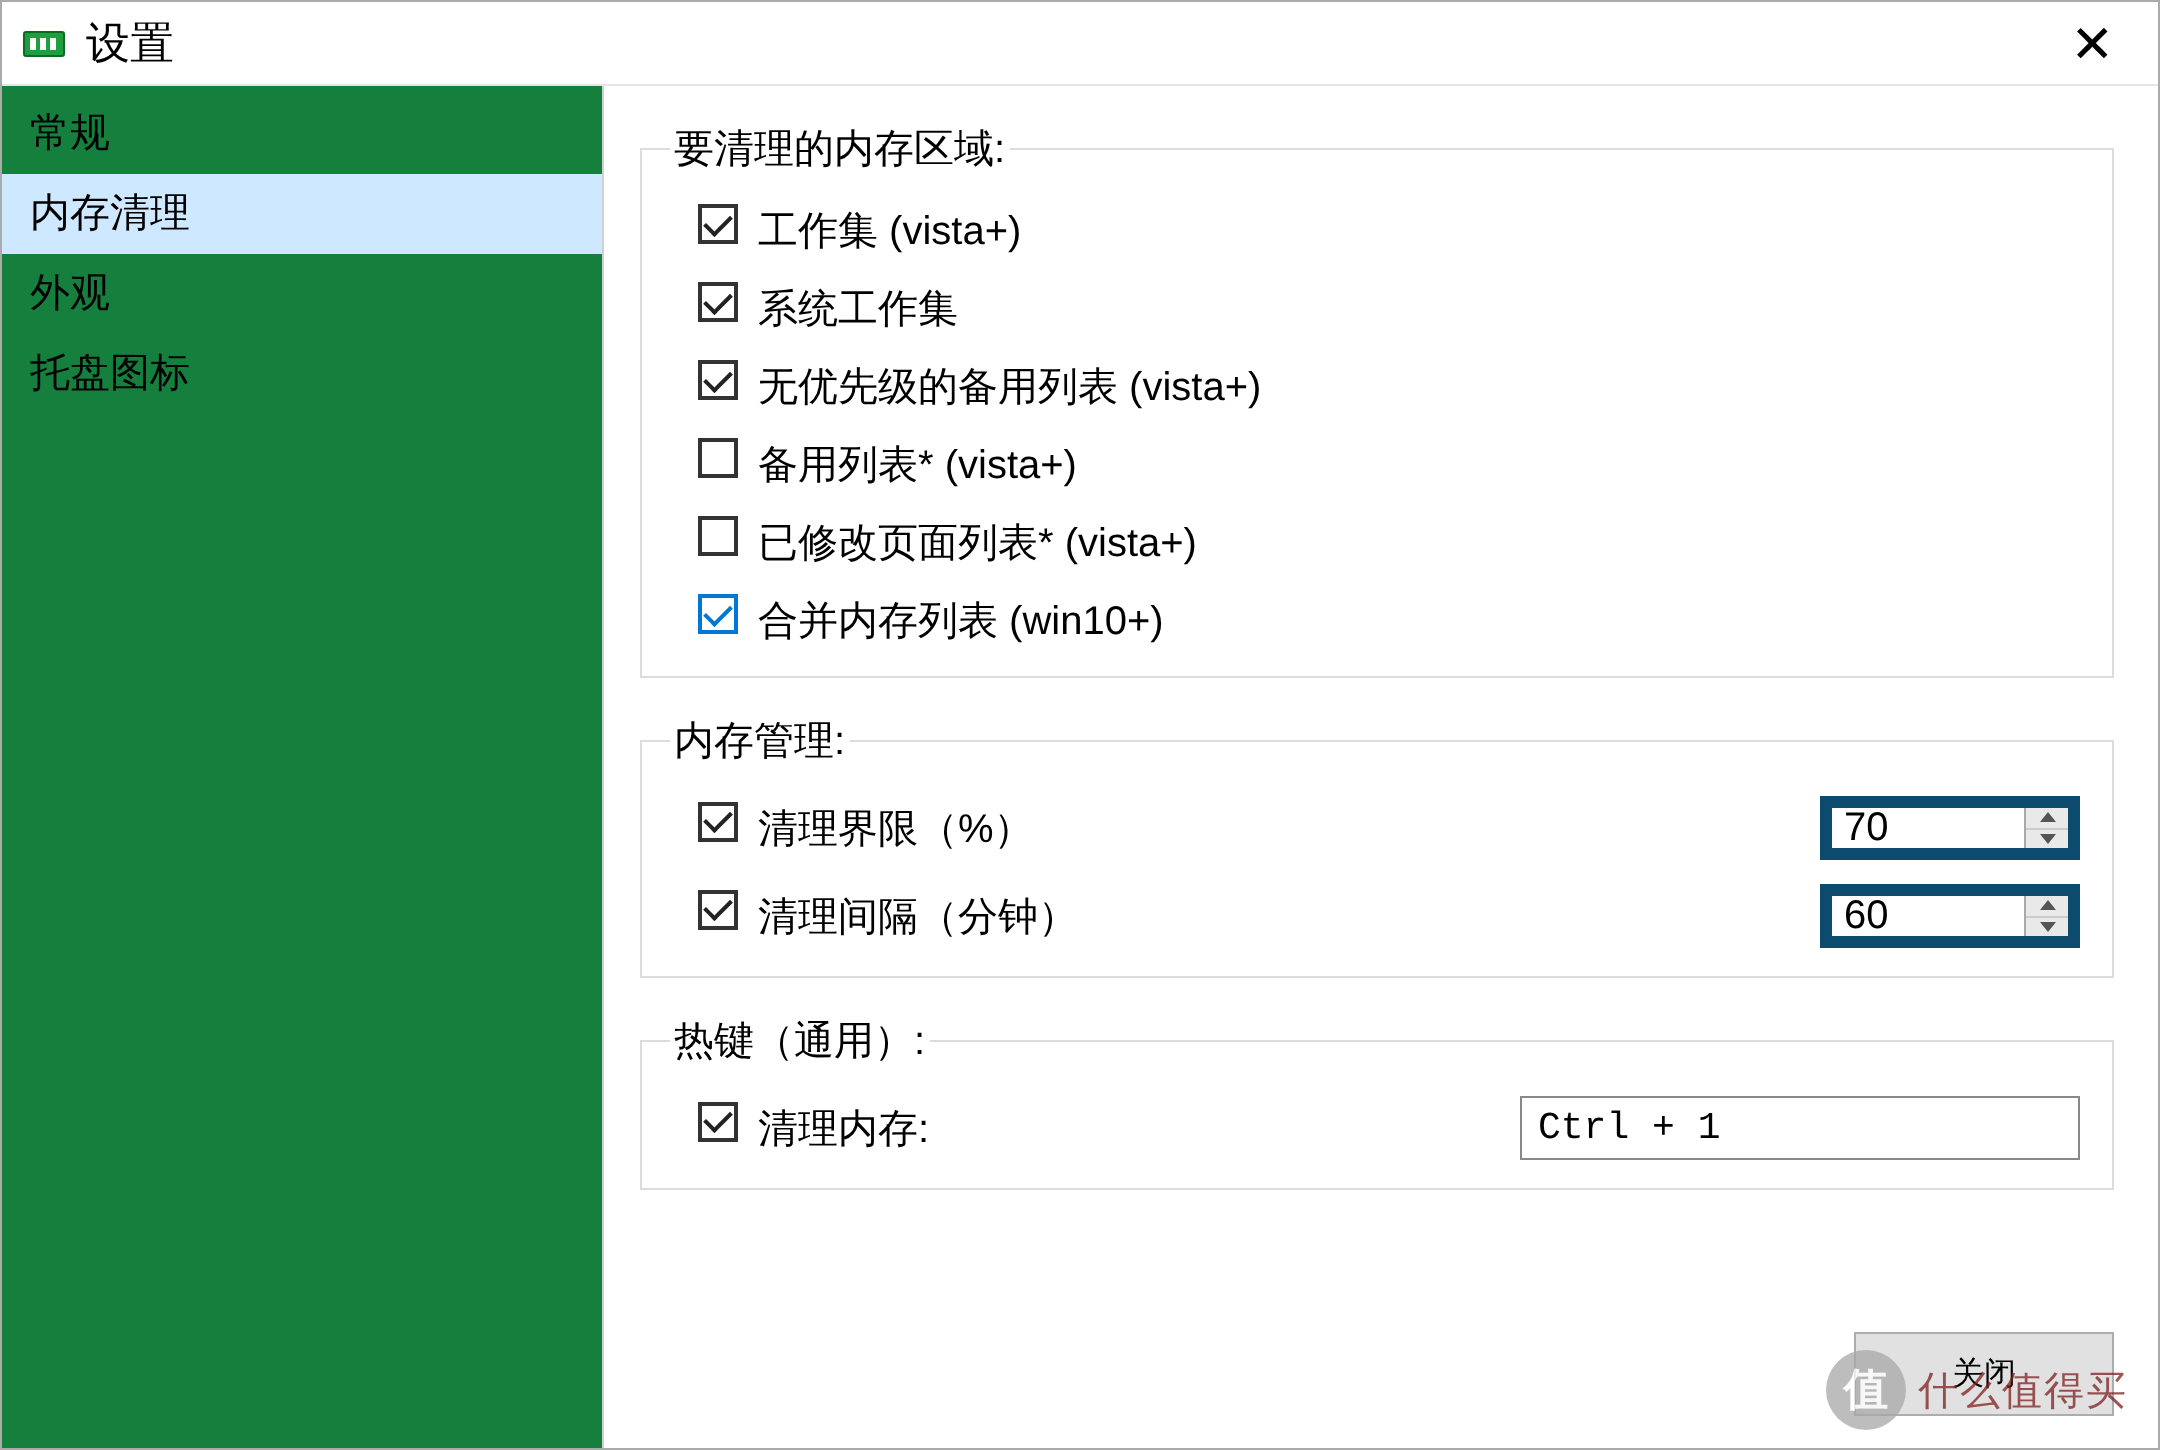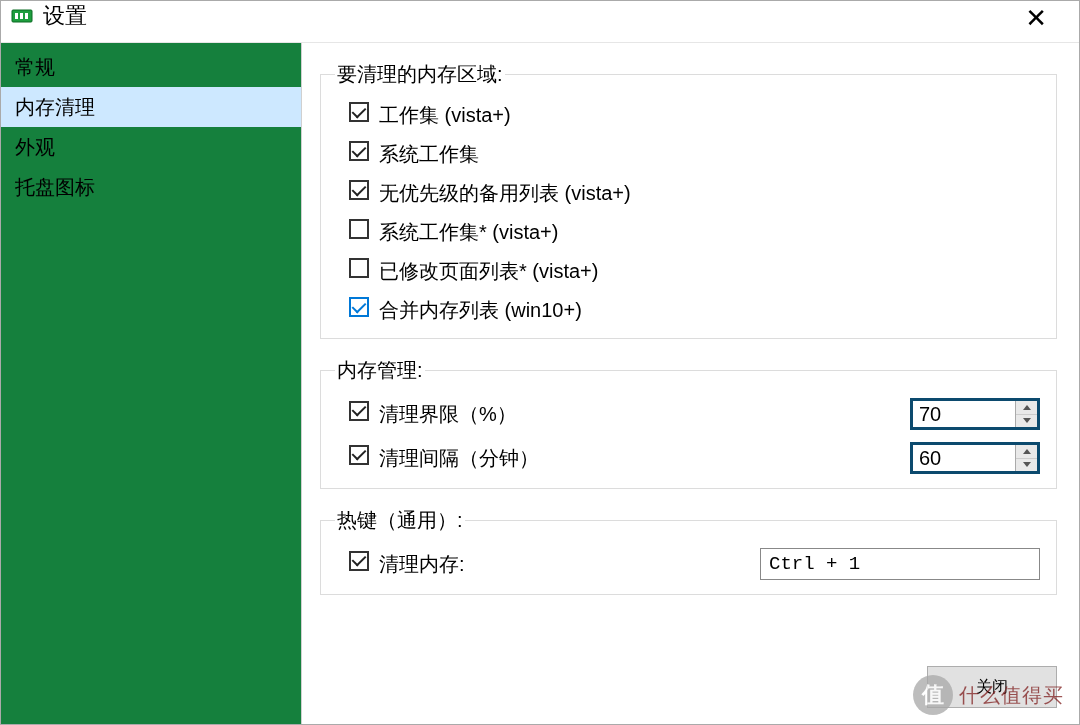--- a/index.html
+++ b/index.html
@@ -17,24 +17,24 @@
       width: 100%;
       height: 100%;
       background: #fff;
       display: flex;
       flex-direction: column;
       border: 1px solid #aaa;
     }
     .titlebar {
       height: 42px;
       display: flex;
-      align-items: flex-start;
+      align-items: center;
       justify-content: space-between;
       padding-left: 4px;
-      padding-right: 24px;
+      padding-right: 14px;
       border-bottom: 1px solid #e6e6e6;
     }
     .titlebar-left {
       display: flex;
       align-items: center;
       gap: 8px;
     }
     .app-icon {
       width: 22px;
       height: 22px;
@@ -129,21 +129,21 @@
     .cbox.checked.blue::after {
       border-color: #0078d7;
     }
     .option-label {
       font-size: 20px;
     }
     .spinbox {
       display: flex;
       width: 130px;
       height: 32px;
-      border: 3px solid #0c4a6e;
+      border: 6px solid #0c4a6e;
       background: #fca5a5;
       justify-content: center;
     }
     .spinbox input {
       border: none;
       flex: 1;
       font-size: 20px;
       padding-left: 6px;
       font-family: inherit;
       width: 100%;
@@ -274,21 +274,21 @@
         <div class="option-row">
           <div class="option-left">
             <span class="cbox checked"></span>
             <span class="option-label">无优先级的备用列表 (vista+)</span>
           </div>
         </div>
 
         <div class="option-row">
           <div class="option-left">
             <span class="cbox"></span>
-            <span class="option-label">系统工作集* (vista+)</span>
+            <span class="option-label">备用列表* (vista+)</span>
           </div>
         </div>
 
         <div class="option-row">
           <div class="option-left">
             <span class="cbox"></span>
             <span class="option-label">已修改页面列表* (vista+)</span>
           </div>
         </div>
 

